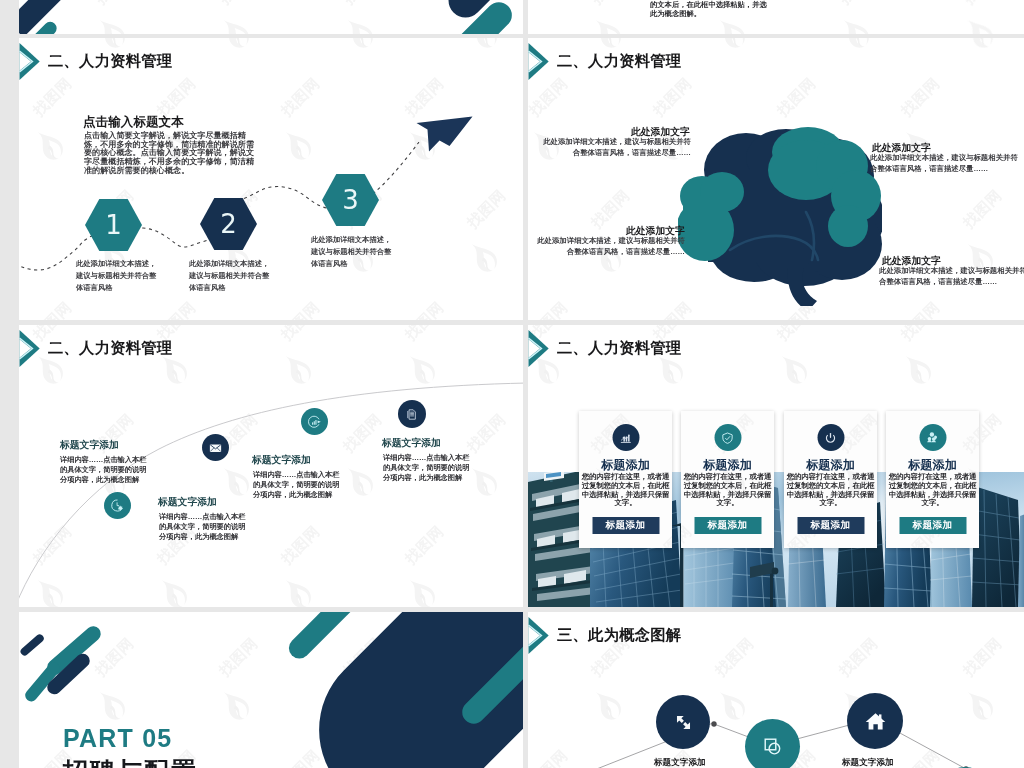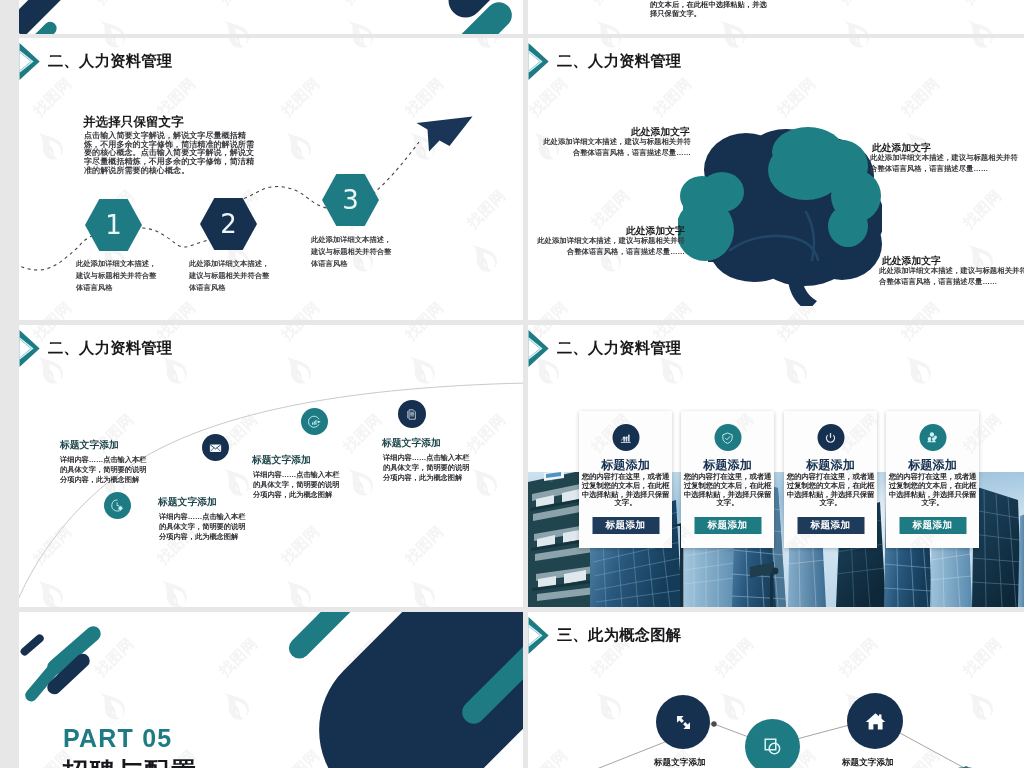--- a/index.html
+++ b/index.html
@@ -86,33 +86,33 @@
 <div class="grid">
   <div class="slide c0 r0">
     <div class="bar" style="left:-24px;top:290px;width:70px;height:13px;background:#1e7b83;transform:rotate(-45deg);transform-origin:50% 50%"></div>
     <div class="bar" style="left:-33px;top:195px;width:200px;height:23px;background:#16304f;border-radius:0 0 0 4px;transform:rotate(-45deg);transform-origin:50% 50%"></div>
     <div class="bar" style="left:414px;top:194px;width:140px;height:34px;background:#16304f;border-radius:17px;transform:rotate(-45deg);transform-origin:50% 50%"></div>
     <div class="bar" style="left:361px;top:294px;width:150px;height:26px;background:#1e7b83;transform:rotate(-45deg);transform-origin:50% 50%"></div>
   </div>
   <div class="slide c1 r0">
     <div class="bpar">
       <div>的文本后，在此框中选择粘贴，并选</div>
-      <div>择只保留文字。</div>
+      <div>此为概念图解。</div>
     </div>
   </div>
   <div class="slide c0 r1">
     <div class="stitle">
       <svg class="arw" viewBox="0 0 21 38">
         <path d="M0.5 0.5 L20.7 19 L0.5 37.5 Z" fill="#1e7b83"></path>
         <path d="M0.5 9.8 L12 19 L0.5 28.2 Z" fill="#ffffff"></path>
         <path d="M0.5 8.6 L13.4 19 L0.5 29.4" fill="none" stroke="#cdf3f8" stroke-width="1.5"></path>
       </svg>
       <div class="txt">二、人力资料管理</div>
     </div>
-    <div class="s3-h" style="left:64px;top:76px">并选择只保留文字</div>
+    <div class="s3-h" style="left:64px;top:76px">点击输入标题文本</div>
     <div class="s3-b" style="left:65px;top:94px;width:173px">点击输入简要文字解说，解说文字尽量概括精炼，不用多余的文字修饰，简洁精准的解说所需要的核心概念。点击输入简要文字解说，解说文字尽量概括精炼，不用多余的文字修饰，简洁精准的解说所需要的核心概念。</div>
 
     <svg style="position:absolute;left:0;top:0px;width:504px;height:282px" viewBox="0 0 504 282">
       <path d="M-4 226 C 4 230 11 232 19 232 C 34 232 44 222 55 213 C 60 209 62 205 66 202
                C 78 193 100 188 124 190
                C 138 191 148 199 157 206 C 166 213 174 206 183 204
                C 196 201 204 190 212 178 C 218 169 220 162 226 160
                C 236 156 244 150 252 149 C 266 147 278 152 286 158 C 294 164 298 167 304 169
                C 320 174 336 172 356 154
                C 372 140 388 120 400 104" fill="none" stroke="#3f3f41" stroke-width="1.1" stroke-dasharray="3.1 3.6" stroke-linecap="butt"></path>

